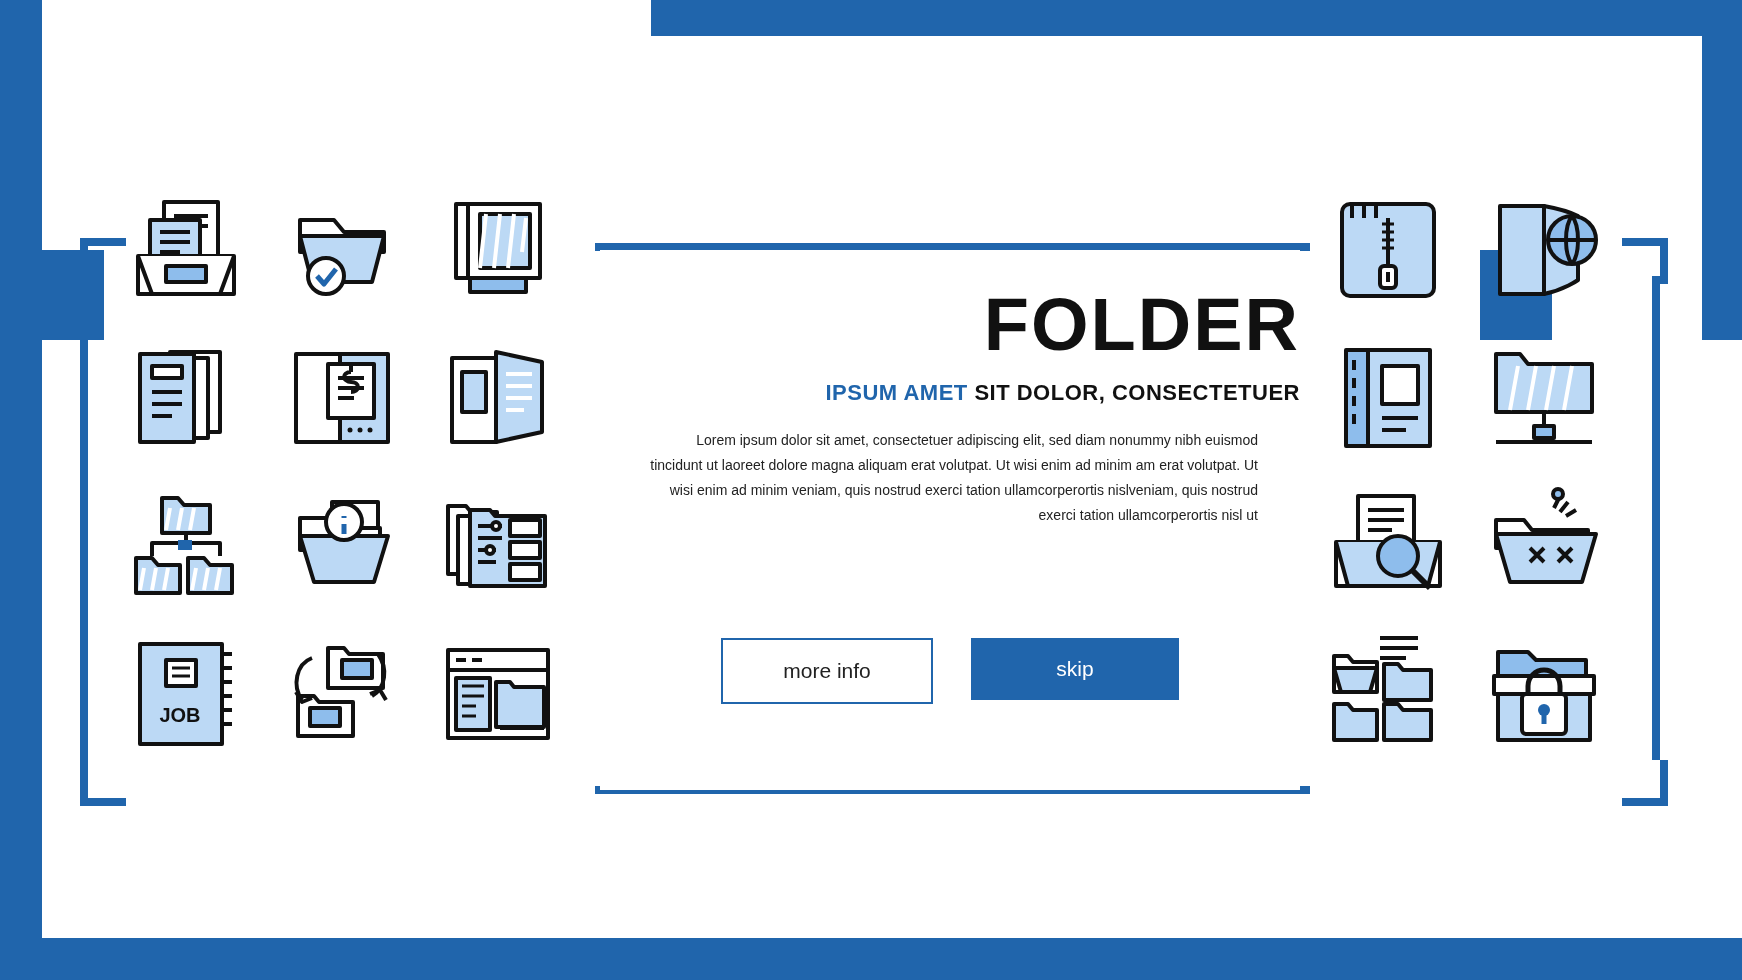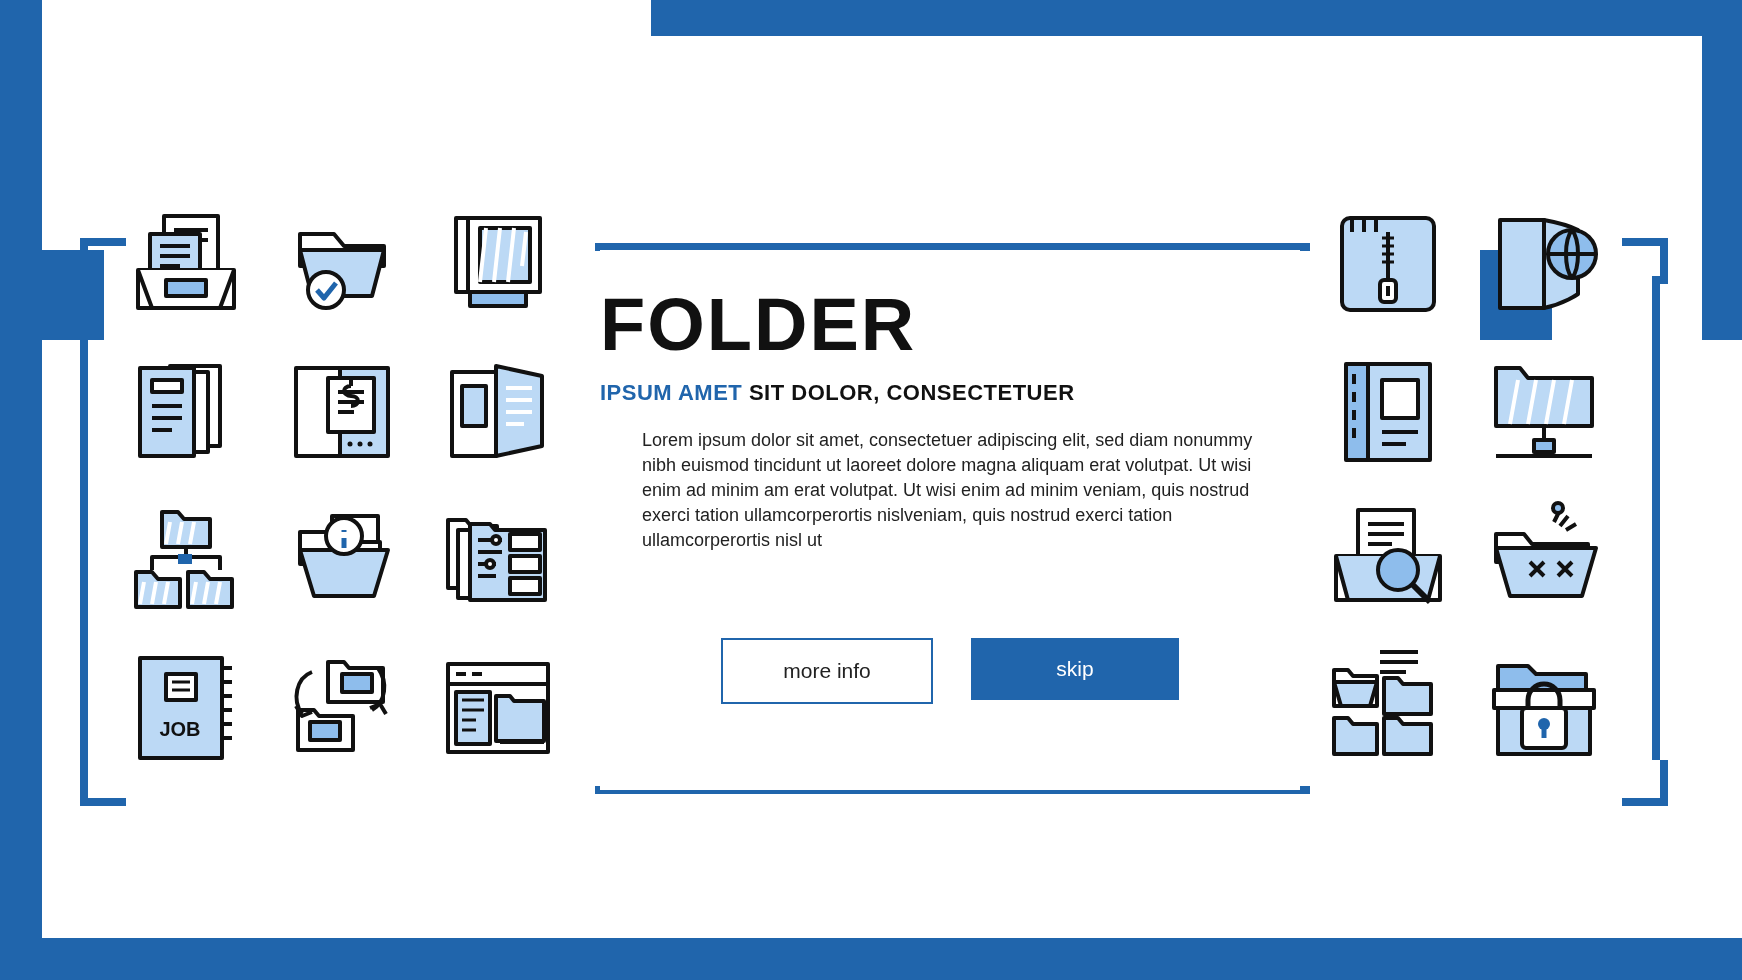--- a/index.html
+++ b/index.html
@@ -26,38 +26,38 @@
   .br-tr{left:1622px;top:238px;width:38px;height:38px;border-width:8px 8px 0 0;}
   .br-bl{left:80px;top:760px;width:38px;height:38px;border-width:0 0 8px 8px;}
   .br-br{left:1622px;top:760px;width:38px;height:38px;border-width:0 8px 8px 0;}
   .side-line-l{position:absolute;left:80px;top:276px;width:8px;height:484px;background:#2065ac;}
   .side-line-r{position:absolute;left:1652px;top:276px;width:8px;height:484px;background:#2065ac;}
   .hline-top{position:absolute;left:595px;top:243px;width:715px;height:8px;background:#2065ac;}
   .hline-bot{position:absolute;left:595px;top:786px;width:715px;height:8px;background:#2065ac;}
 
   
   .panel{position:absolute;left:600px;top:250px;width:700px;height:540px;
-         background:#ffffff;text-align:left;}
+         background:#ffffff;text-align:right;}
   .panel h1{margin:36px 0 0 0;font-size:74px;line-height:78px;font-weight:bold;
             letter-spacing:2px;color:#111111;}
   .panel .sub{margin:16px 0 0 0;font-size:22px;font-weight:bold;letter-spacing:.5px;
               color:#111111;}
   .panel .sub .hl{color:#2065ac;}
-  .panel .body{margin:22px 42px 0 42px;font-size:18px;line-height:25px;color:#222222;}
+  .panel .body{margin:22px 42px 0 42px;font-size:14px;line-height:25px;color:#222222;}
   .btns{position:absolute;left:0;top:388px;width:700px;display:flex;justify-content:center;gap:38px;}
   .btn{height:62px;display:flex;align-items:center;justify-content:center;font-size:21px;}
   .btn-outline{width:208px;border:2px solid #2065ac;color:#222222;background:#ffffff;}
   .btn-solid{width:208px;background:#2065ac;color:#ffffff;}
 
   
   .grid-left{position:absolute;left:108px;top:190px;width:468px;
              display:grid;grid-template-columns:repeat(3,156px);grid-template-rows:repeat(4,148px);}
   .grid-right{position:absolute;left:1310px;top:190px;width:312px;
               display:grid;grid-template-columns:repeat(2,156px);grid-template-rows:repeat(4,148px);}
-  .cell{display:flex;align-items:center;justify-content:center;}
+  .cell{display:flex;align-items:flex-start;justify-content:center;}
   .cell svg{display:block;}
 </style>
 </head>
 <body>
 
 <div class="stage">
 
   <div class="bg-blue-top"></div>
   <div class="bg-blue-right"></div>
   <div class="bg-blue-left-band"></div>

